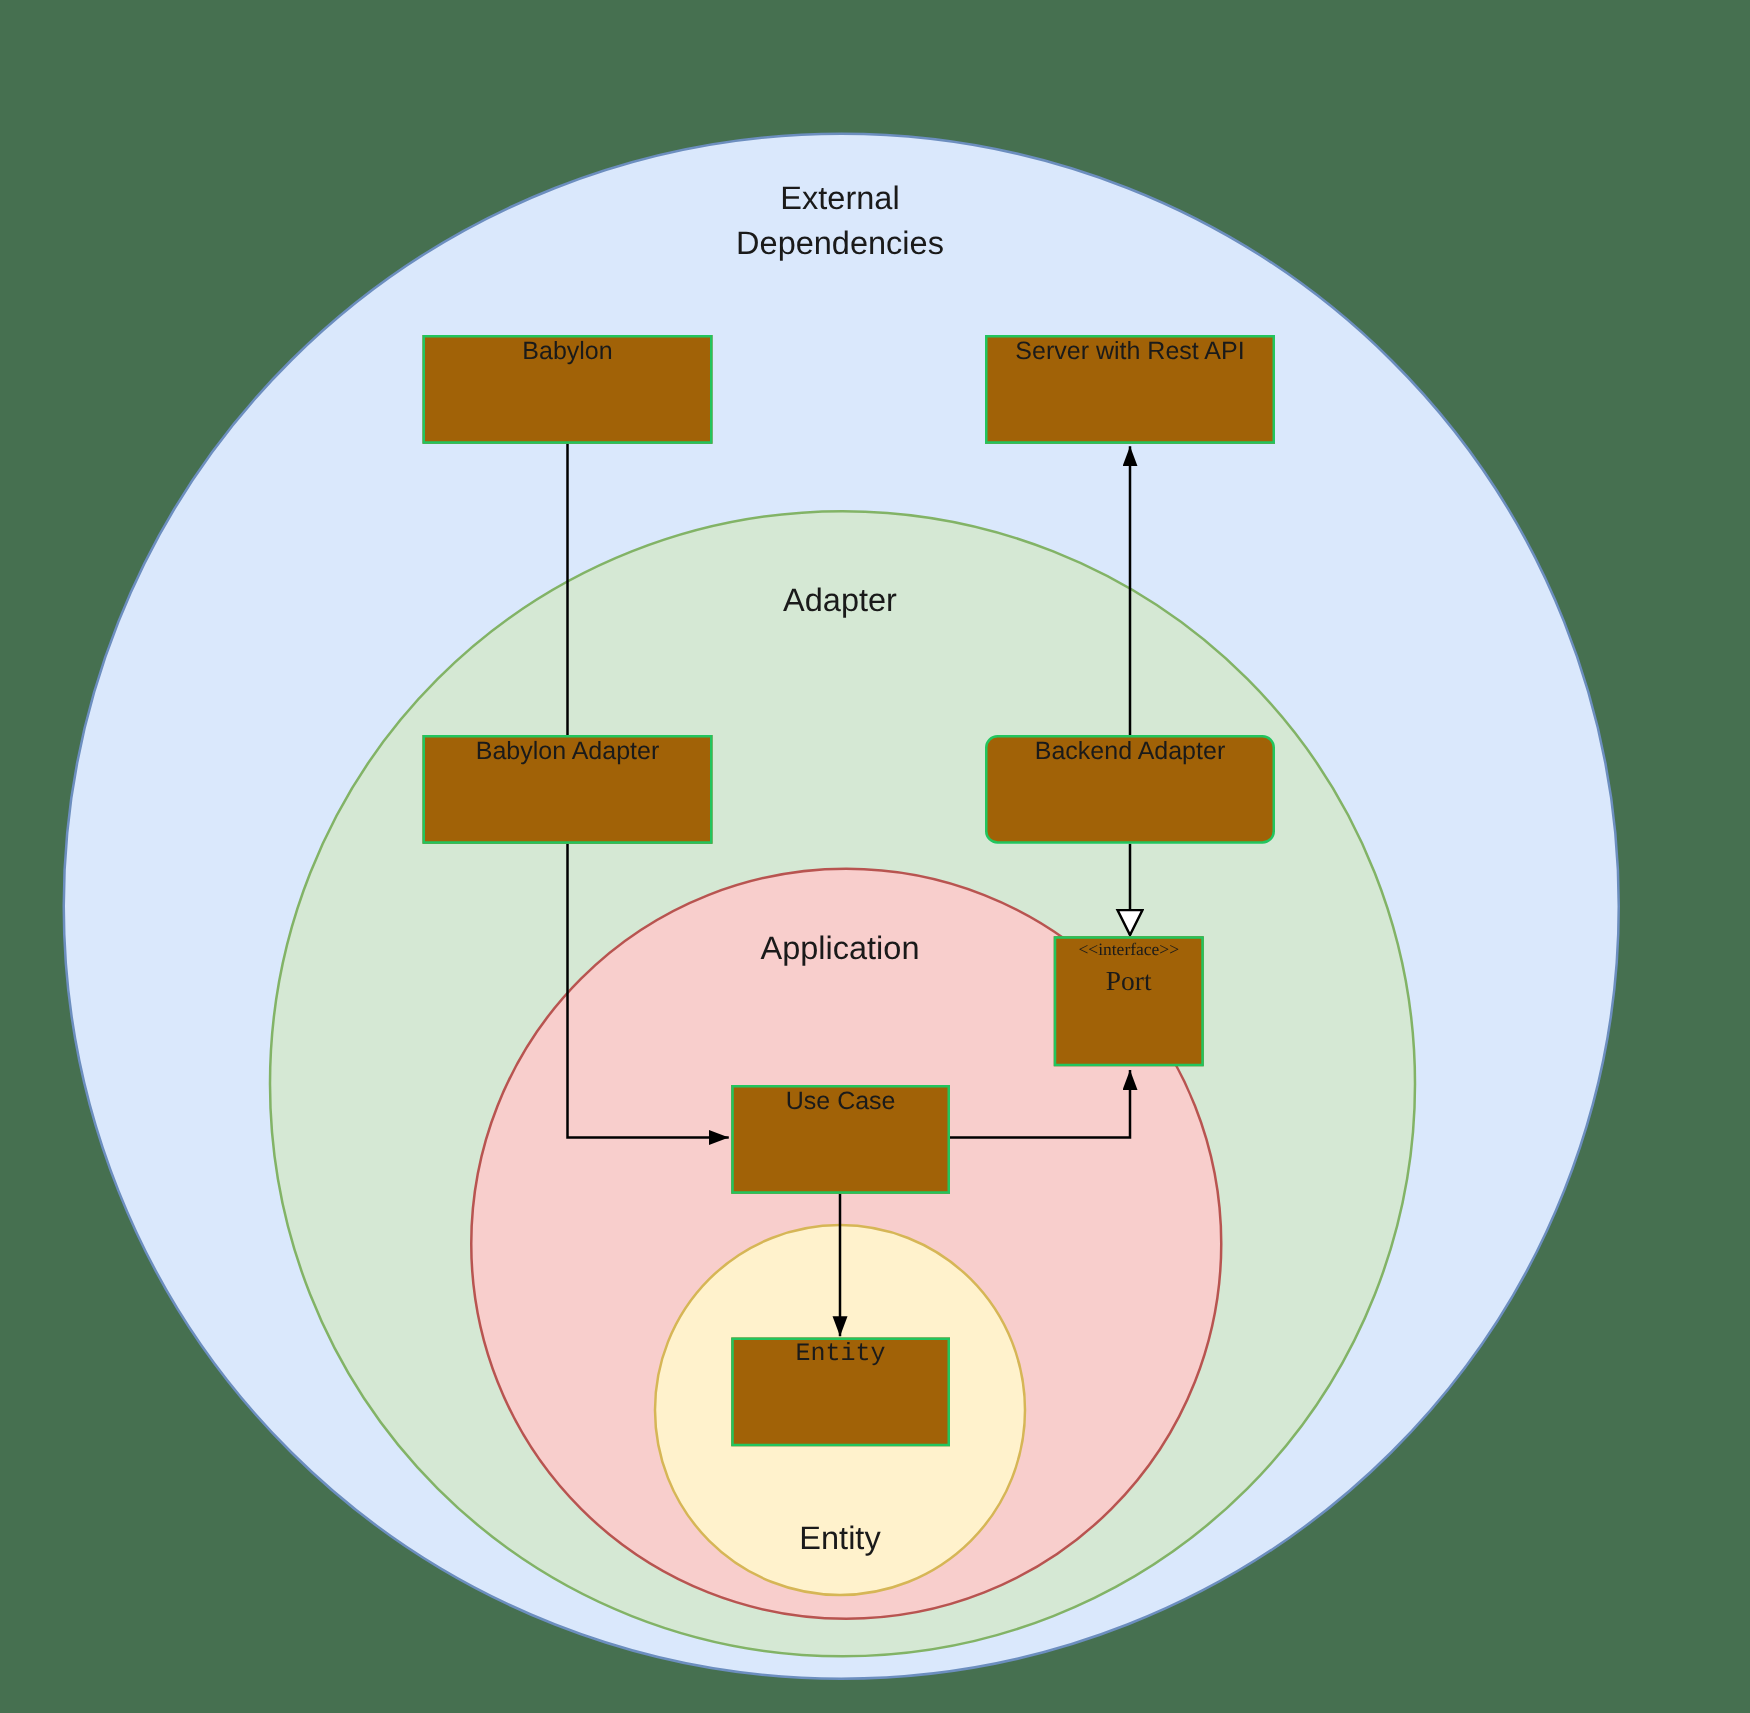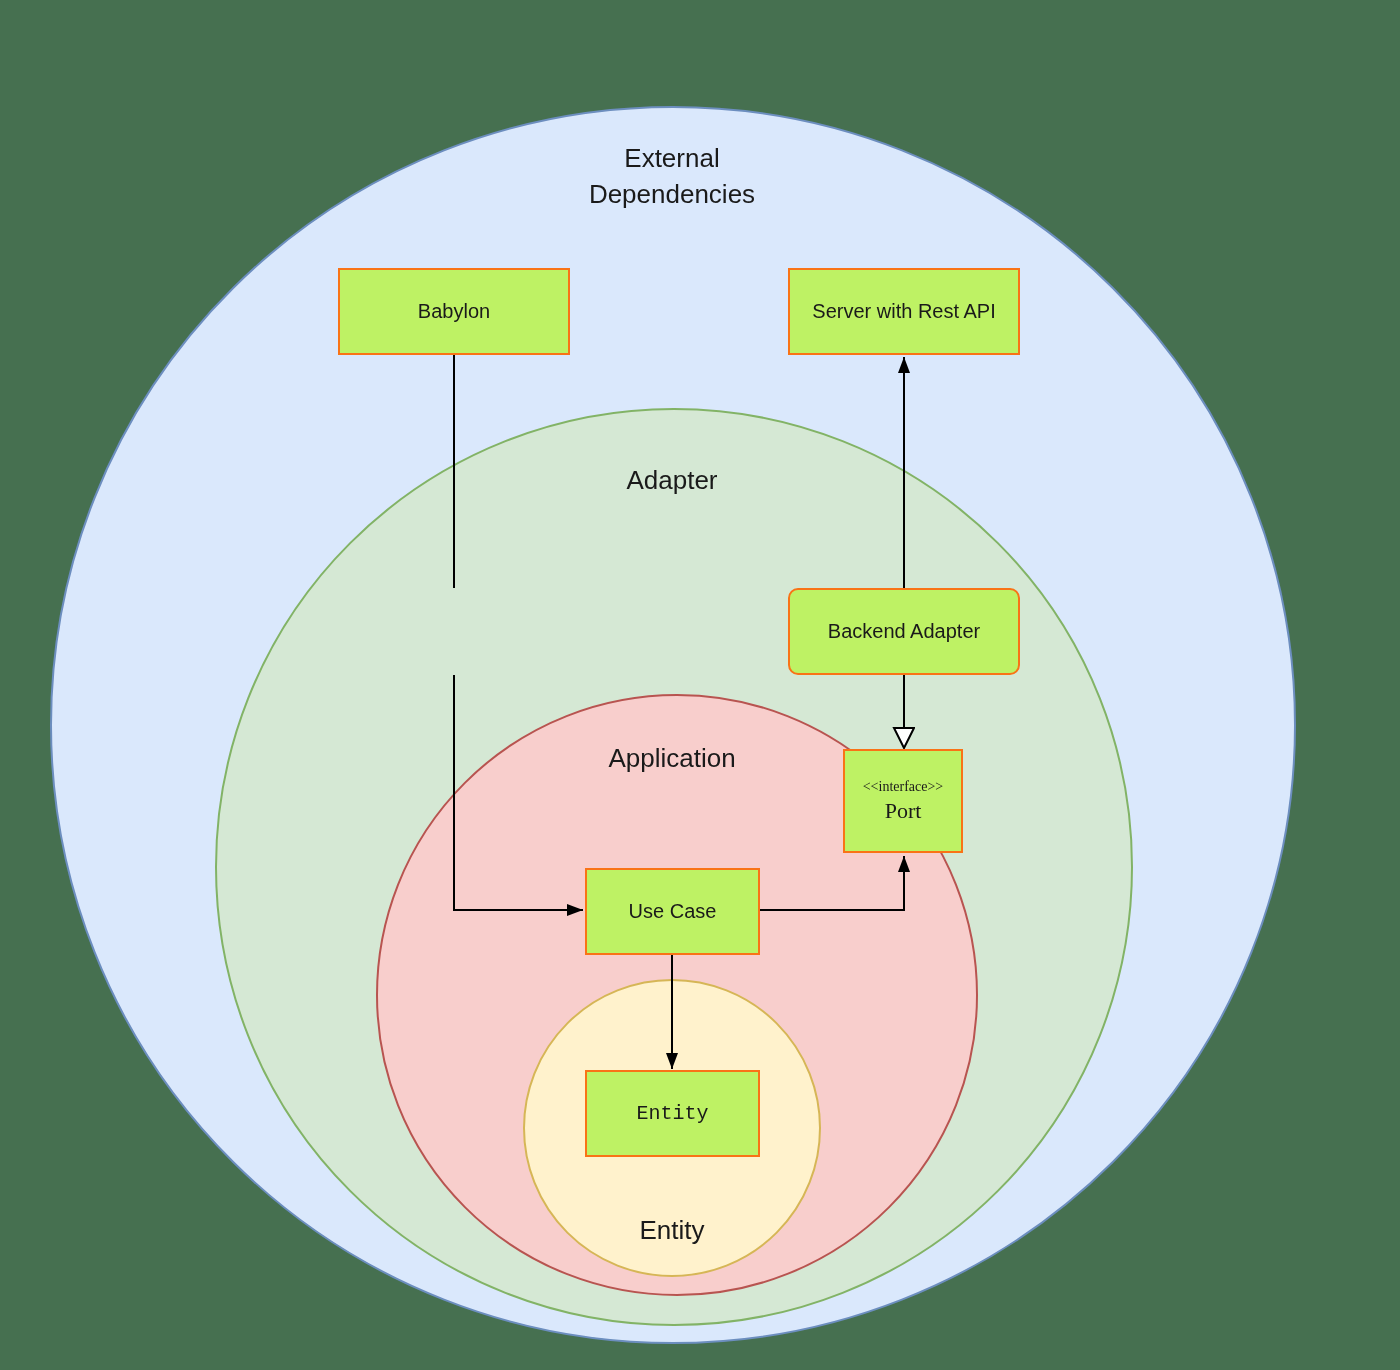--- a/index.html
+++ b/index.html
@@ -23,27 +23,26 @@
   .layer-label {
     position: absolute;
     width: 220px;
     text-align: center;
     font-size: 26px;
     line-height: 36px;
     color: #1a1a1a;
   }
   .node {
     position: absolute;
-    background: #bef264;
-    border: 2px solid #f97316;
+    background: #a16207;
+    border: 2px solid #22c55e;
     box-sizing: border-box;
     display: flex;
     flex-direction: column;
     align-items: center;
-    justify-content: center;
     font-size: 20px;
     color: #1a1a1a;
     text-align: center;
   }
   .node .stereotype {
     font-size: 14px;
     line-height: 20px;
   }
   .node .port-title {
     font-size: 22px;
@@ -108,20 +107,23 @@
   <div class="layer-label l-domain">Entity</div>
 
   <div class="node n-babylon">
     <span>Babylon</span>
   </div>
 
   <div class="node n-server">
     <span>Server with Rest API</span>
   </div>
 
+  <div class="node n-babylon-adapter">
+    <span>Babylon Adapter</span>
+  </div>
 
   <div class="node n-backend-adapter">
     <span>Backend Adapter</span>
   </div>
 
   <div class="node n-port">
     <span class="stereotype">&lt;&lt;interface&gt;&gt;</span>
     <span class="port-title">Port</span>
   </div>
 

